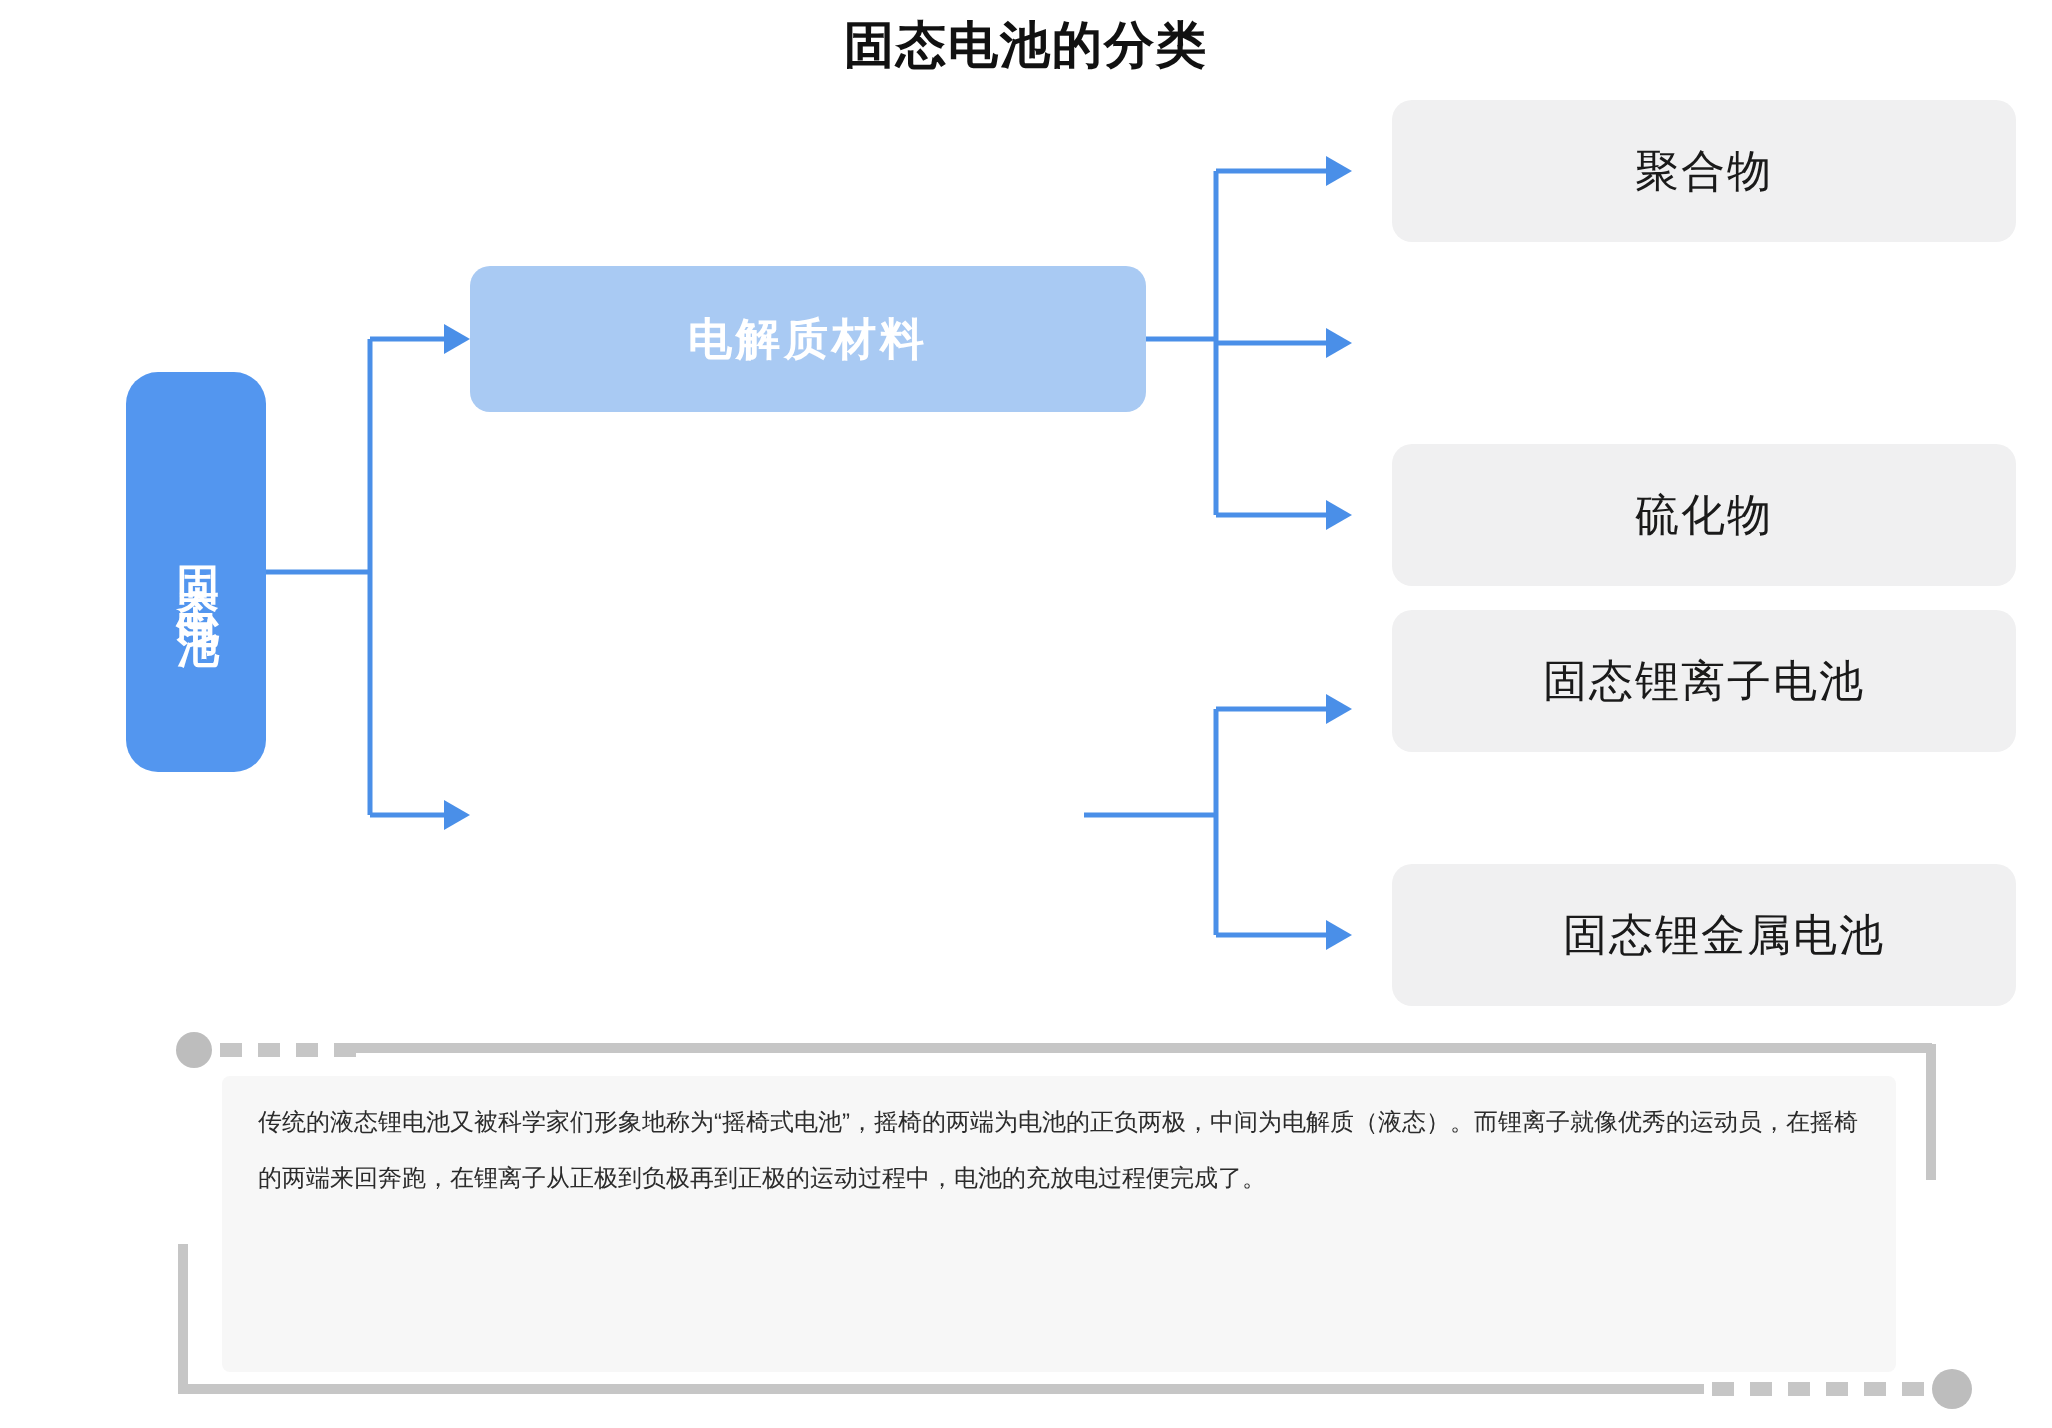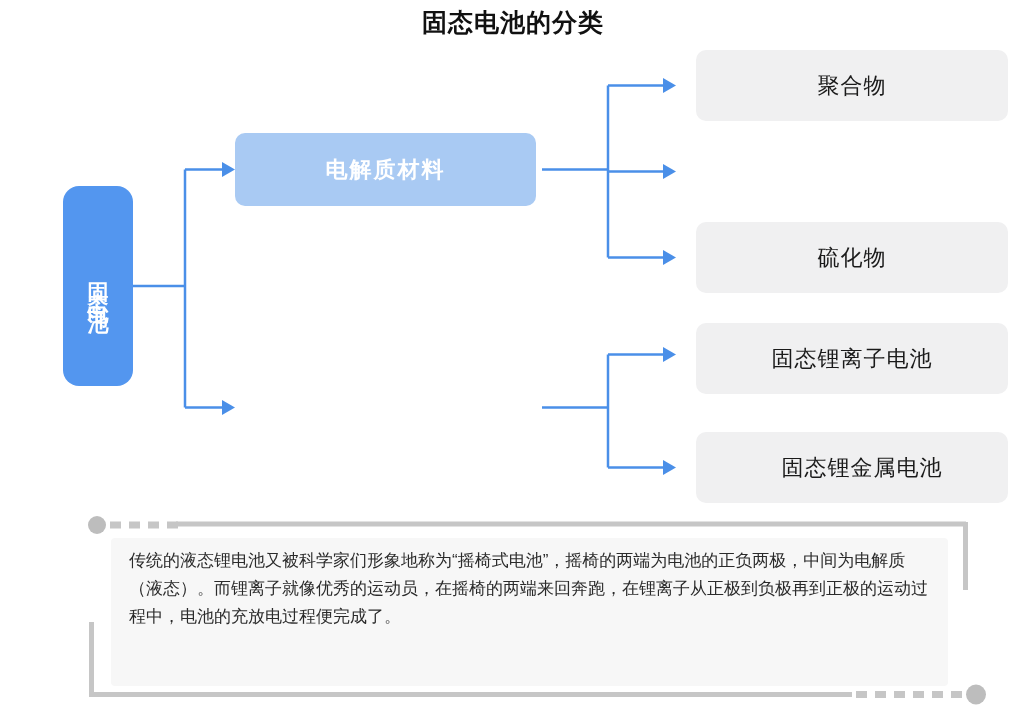--- a/index.html
+++ b/index.html
@@ -42,48 +42,48 @@
   }
   .node-root{
     left:63px;top:186px;width:70px;height:200px;
     background:var(--root-fill);
     border-radius:16px;
     color:#ffffff;font-size:21px;font-weight:600;
     writing-mode:vertical-rl;text-orientation:upright;
     letter-spacing:10px;
   }
   .node-branch{
-    left:235px;width:301px;height:73px;
+    left:235px;width:338px;height:73px;
     background:var(--branch-fill);
     border-radius:10px;
     color:#ffffff;font-size:22px;font-weight:600;
     letter-spacing:2px;
   }
   .branch-1{top:133px;}
   .branch-2{top:371px;}
   .node-leaf{
     left:676px;width:312px;height:71px;
     background:var(--leaf-fill);
     border-radius:10px;
     color:var(--leaf-text);font-size:22px;font-weight:400;
     letter-spacing:1px;
     margin-left:20px;
   }
   .leaf-1{top:50px;}
   .leaf-2{top:136px;}
   .leaf-3{top:222px;}
-  .leaf-4{top:323px;}
+  .leaf-4{top:305px;}
   .leaf-5{top:432px;padding-left:20px;}
   .note-panel{
     position:absolute;left:111px;top:538px;width:837px;height:148px;
     background:var(--note-bg);
     border-radius:4px;
     padding:9px 18px 8px 18px;
     color:var(--note-text);
-    font-size:17px;line-height:28px;
+    font-size:12px;line-height:28px;
     overflow:hidden;
   }
   .note-panel p{margin:0;}
 </style>
 </head>
 <body>
 
 <div class="stage">
 
   <div class="title">固态电池的分类</div>

